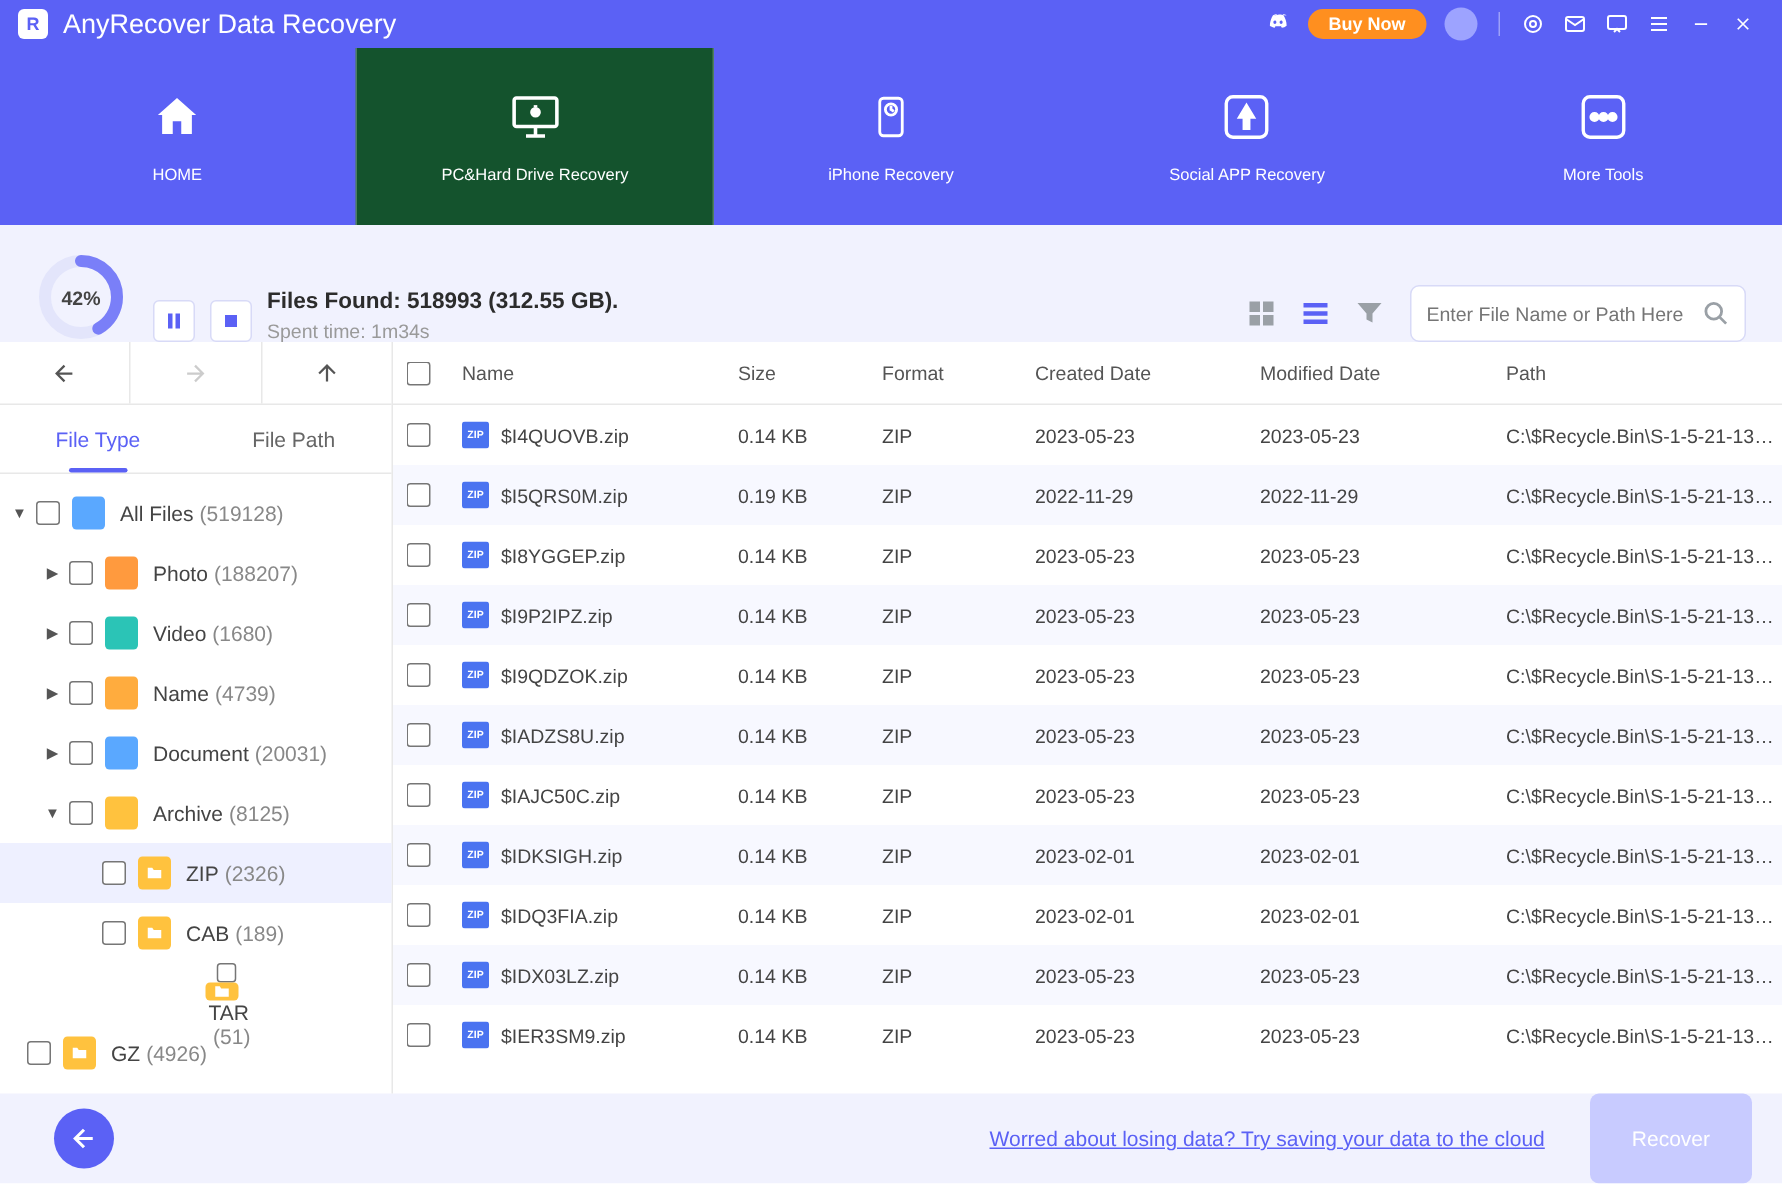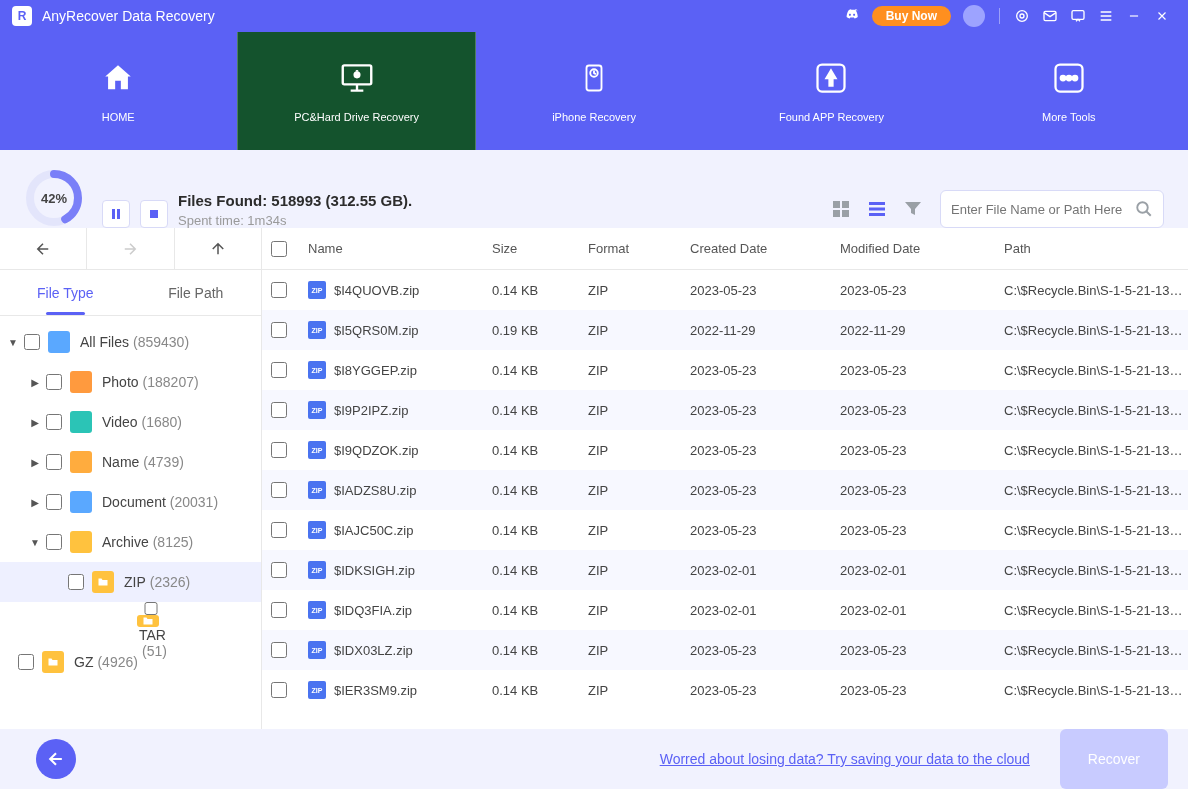--- a/index.html
+++ b/index.html
@@ -1,19 +1,19 @@
 <!DOCTYPE html>
 <html><head>
 <meta charset="utf-8">
 <style>
 * { box-sizing: border-box; margin: 0; padding: 0; }
 body { font-family: -apple-system, BlinkMacSystemFont, "Segoe UI", Arial, sans-serif; font-size: 13px; color: #333; background: #fff; width: 1188px; height: 789px; overflow: hidden; }
 .titlebar { height: 32px; background: #5b61f5; display: flex; align-items: center; padding: 0 12px; color: #fff; }
 .titlebar .logo { width: 20px; height: 20px; background: #fff; border-radius: 4px; display: flex; align-items: center; justify-content: center; color: #5b61f5; font-weight: bold; font-size: 12px; margin-right: 10px; }
-.titlebar .app-title { font-size: 14px; flex: 0 0 auto; }
+.titlebar .app-title { font-size: 18px; flex: 0 0 auto; }
 .titlebar .spacer { flex: 1; }
 .titlebar .tb-icon { width: 28px; height: 28px; display: flex; align-items: center; justify-content: center; cursor: pointer; color: #fff; }
 .titlebar .buy-now { background: #ff8f1f; color: #fff; padding: 3px 14px; border-radius: 12px; font-size: 12px; font-weight: 600; margin: 0 6px; }
 .titlebar .avatar { width: 22px; height: 22px; background: #9da3ff; border-radius: 50%; margin: 0 6px; }
 .titlebar .divider { width: 1px; height: 16px; background: rgba(255,255,255,0.4); margin: 0 8px; }
 svg { display: block; }
 
 .navbar { height: 118px; background: #5b61f5; display: flex; }
 .nav-item { flex: 1; display: flex; flex-direction: column; align-items: center; justify-content: center; color: #fff; cursor: pointer; gap: 14px; border-right: 1px solid rgba(255,255,255,0); }
 .nav-item.active { background: #14532d; border-left: 1px solid rgba(255,255,255,0.25); border-right: 1px solid rgba(255,255,255,0.25); }
@@ -153,21 +153,21 @@
       </div>
     <span class="nav-label">iPhone Recovery</span>
   </div>
   <div class="nav-item">
     <div class="nav-icon">
         <svg width="36" height="36" viewBox="0 0 24 24" fill="none" stroke="currentColor" stroke-width="1.5">
           <rect x="3" y="3" width="18" height="18" rx="3"></rect>
           <path d="M12 7l3 5h-2v5h-2v-5H9z" fill="currentColor"></path>
         </svg>
       </div>
-    <span class="nav-label">Found APP Recovery</span>
+    <span class="nav-label">Social APP Recovery</span>
   </div>
   <div class="nav-item">
     <div class="nav-icon">
         <svg width="36" height="36" viewBox="0 0 24 24" fill="none" stroke="currentColor" stroke-width="1.5">
           <rect x="3" y="3" width="18" height="18" rx="3"></rect>
           <circle cx="8" cy="12" r="1.5" fill="currentColor"></circle>
           <circle cx="12" cy="12" r="1.5" fill="currentColor"></circle>
           <circle cx="16" cy="12" r="1.5" fill="currentColor"></circle>
         </svg>
       </div>
@@ -254,21 +254,21 @@
     <div class="side-tabs">
       <div class="side-tab active">File Type</div>
       <div class="side-tab">File Path</div>
     </div>
     <div class="tree" id="tree">
         <div class="tree-row" style="padding-left: 6px;">
           <span class="chev">▼</span>
           <input type="checkbox" class="cb" style="">
           <span class="ficon" style="background:#5aa8ff"></span>
           <span class="label">All Files</span>
-          <span class="count">(859430)</span>
+          <span class="count">(519128)</span>
         </div>
         <div class="tree-row" style="padding-left: 28px;">
           <span class="chev">▶</span>
           <input type="checkbox" class="cb" style="">
           <span class="ficon" style="background:#ff9a3e"></span>
           <span class="label">Photo</span>
           <span class="count">(188207)</span>
         </div>
         <div class="tree-row" style="padding-left: 28px;">
           <span class="chev">▶</span>
@@ -302,20 +302,31 @@
           <span class="chev"></span>
           <input type="checkbox" class="cb" style="">
           <span class="ficon" style="background:#ffc23e">
             <svg width="14" height="12" viewBox="0 0 24 24" fill="#fff">
               <path d="M3 5h6l2 3h10v11H3z"></path>
             </svg>
           </span>
           <span class="label">ZIP</span>
           <span class="count">(2326)</span>
         </div>
+        <div class="tree-row" style="padding-left: 50px;">
+          <span class="chev"></span>
+          <input type="checkbox" class="cb" style="">
+          <span class="ficon" style="background:#ffc23e">
+            <svg width="14" height="12" viewBox="0 0 24 24" fill="#fff">
+              <path d="M3 5h6l2 3h10v11H3z"></path>
+            </svg>
+          </span>
+          <span class="label">CAB</span>
+          <span class="count">(189)</span>
+        </div>
         <div class="tree-row" style="padding-left: 50px; flex-direction: column;">
           <span class="chev"></span>
           <input type="checkbox" class="cb" style="">
           <span class="ficon" style="background:#ffc23e">
             <svg width="14" height="12" viewBox="0 0 24 24" fill="#fff">
               <path d="M3 5h6l2 3h10v11H3z"></path>
             </svg>
           </span>
           <span class="label">TAR</span>
           <span class="count">(51)</span>

